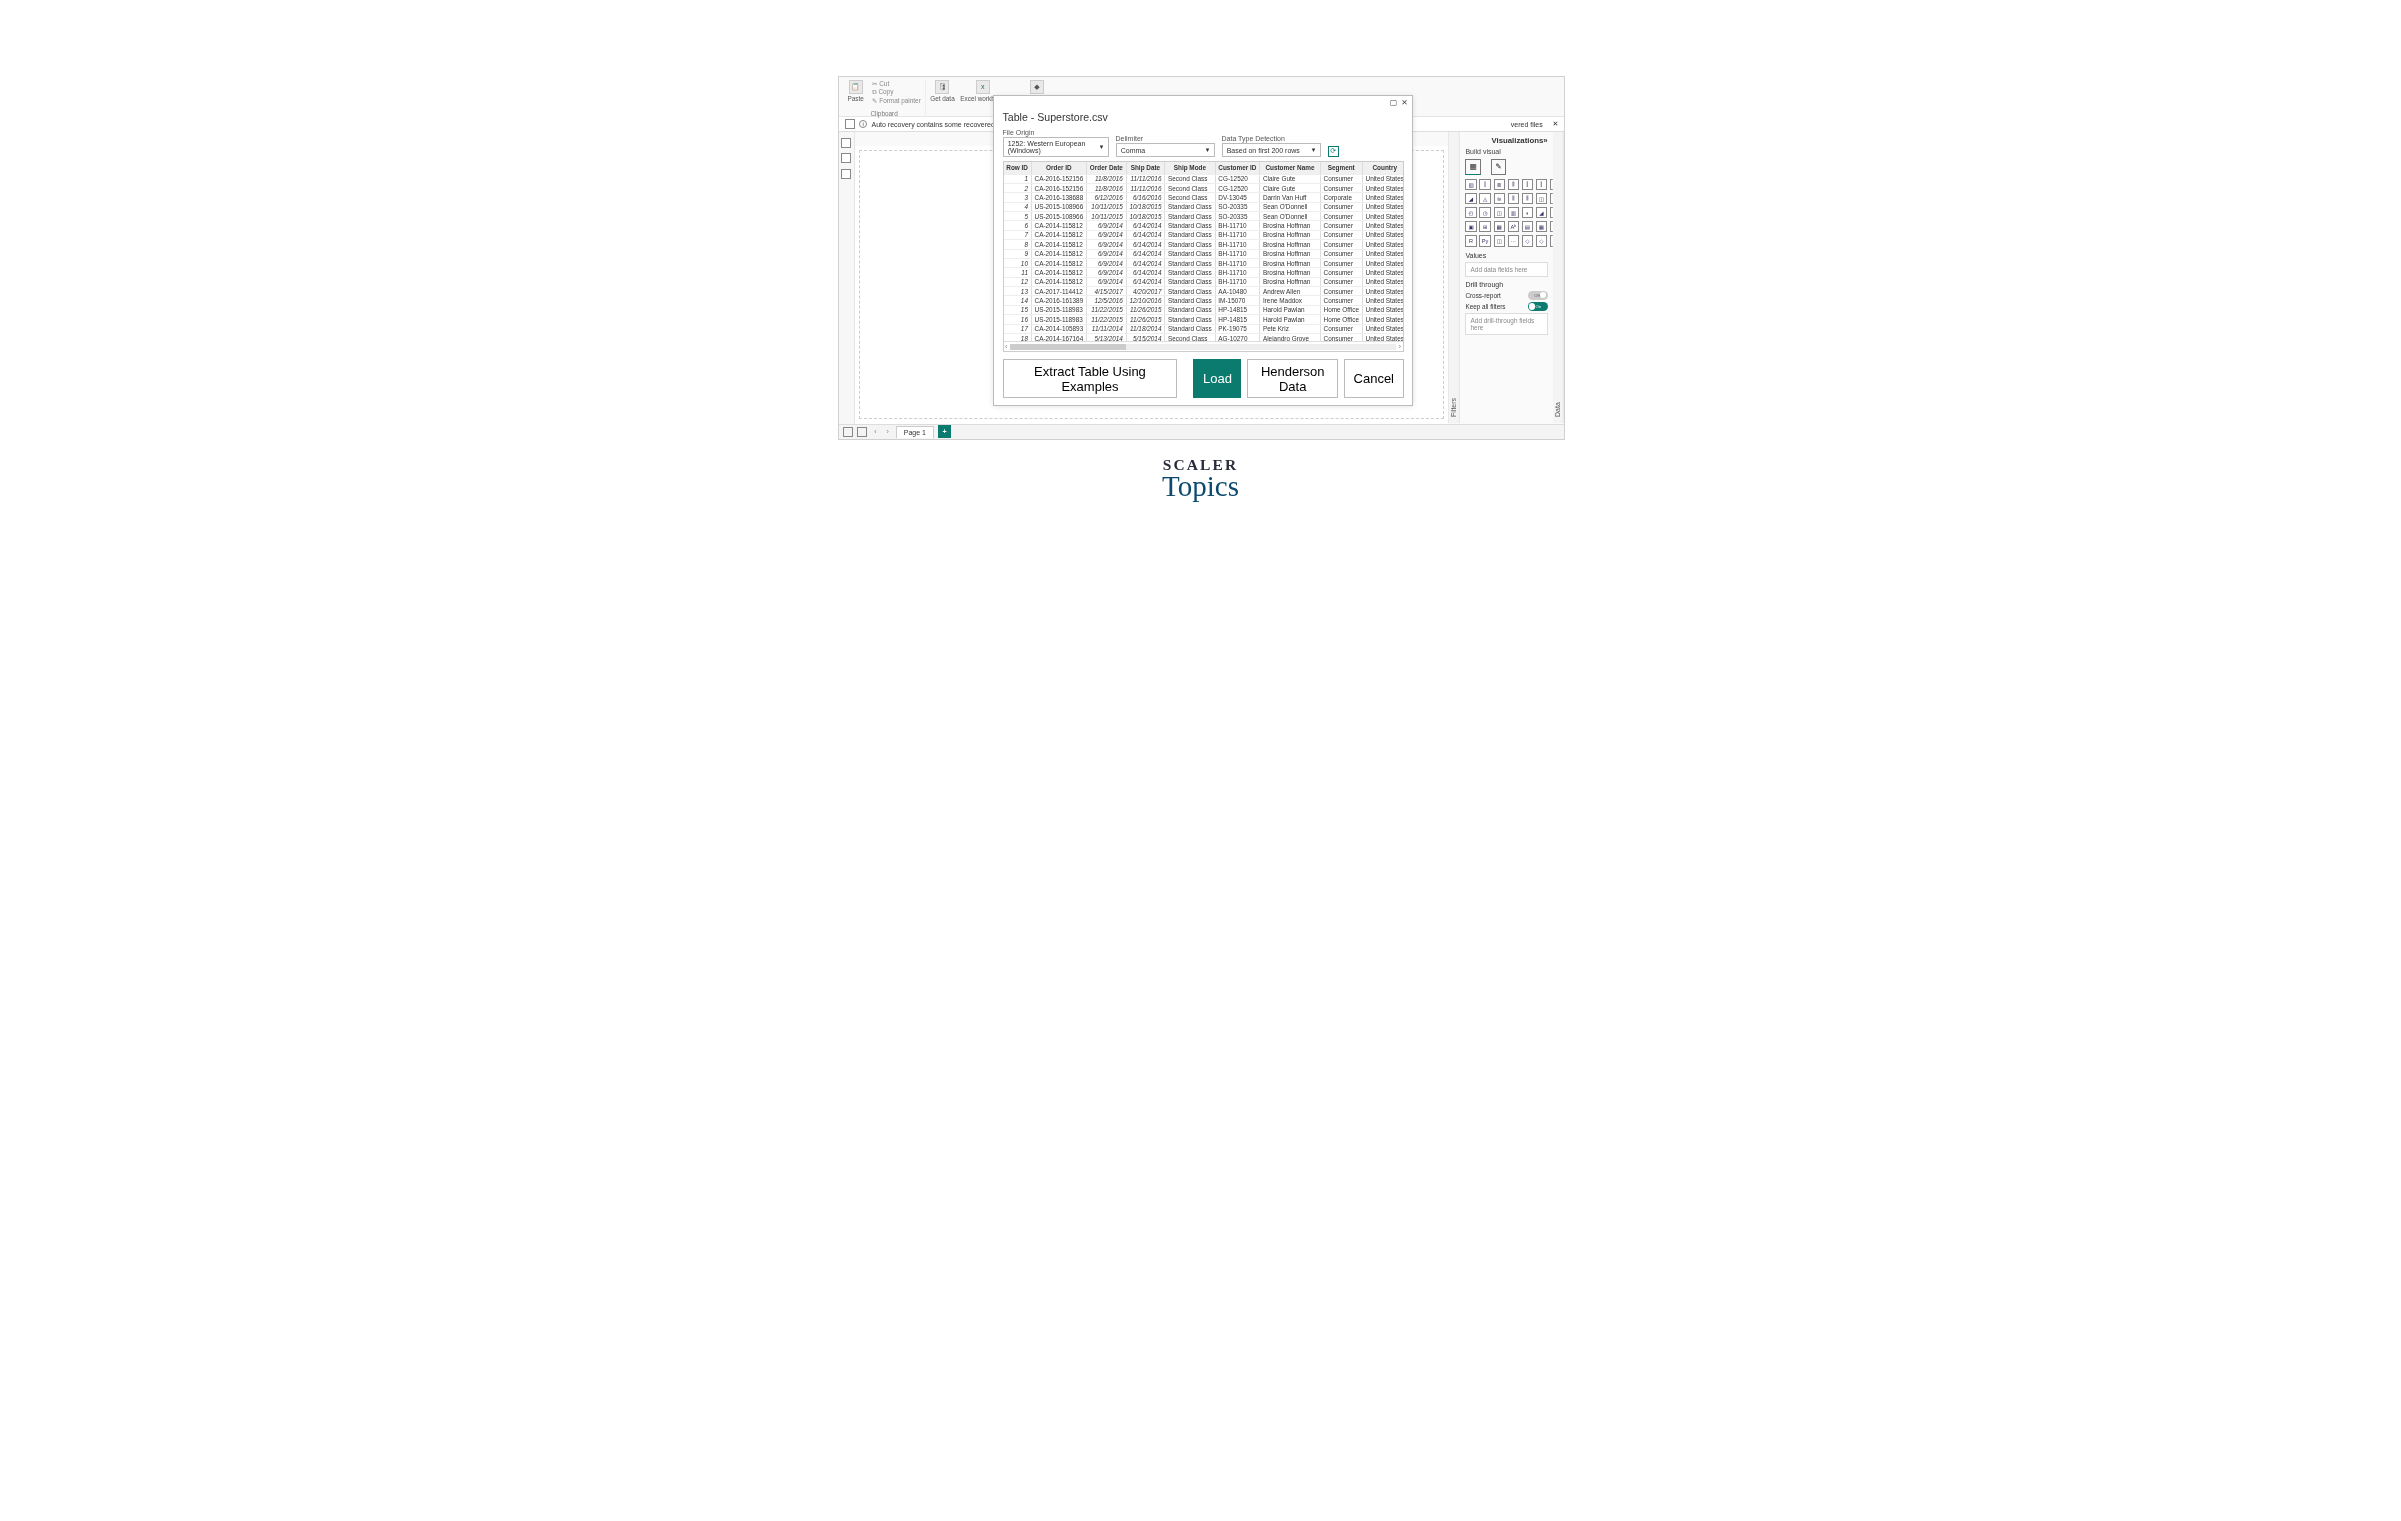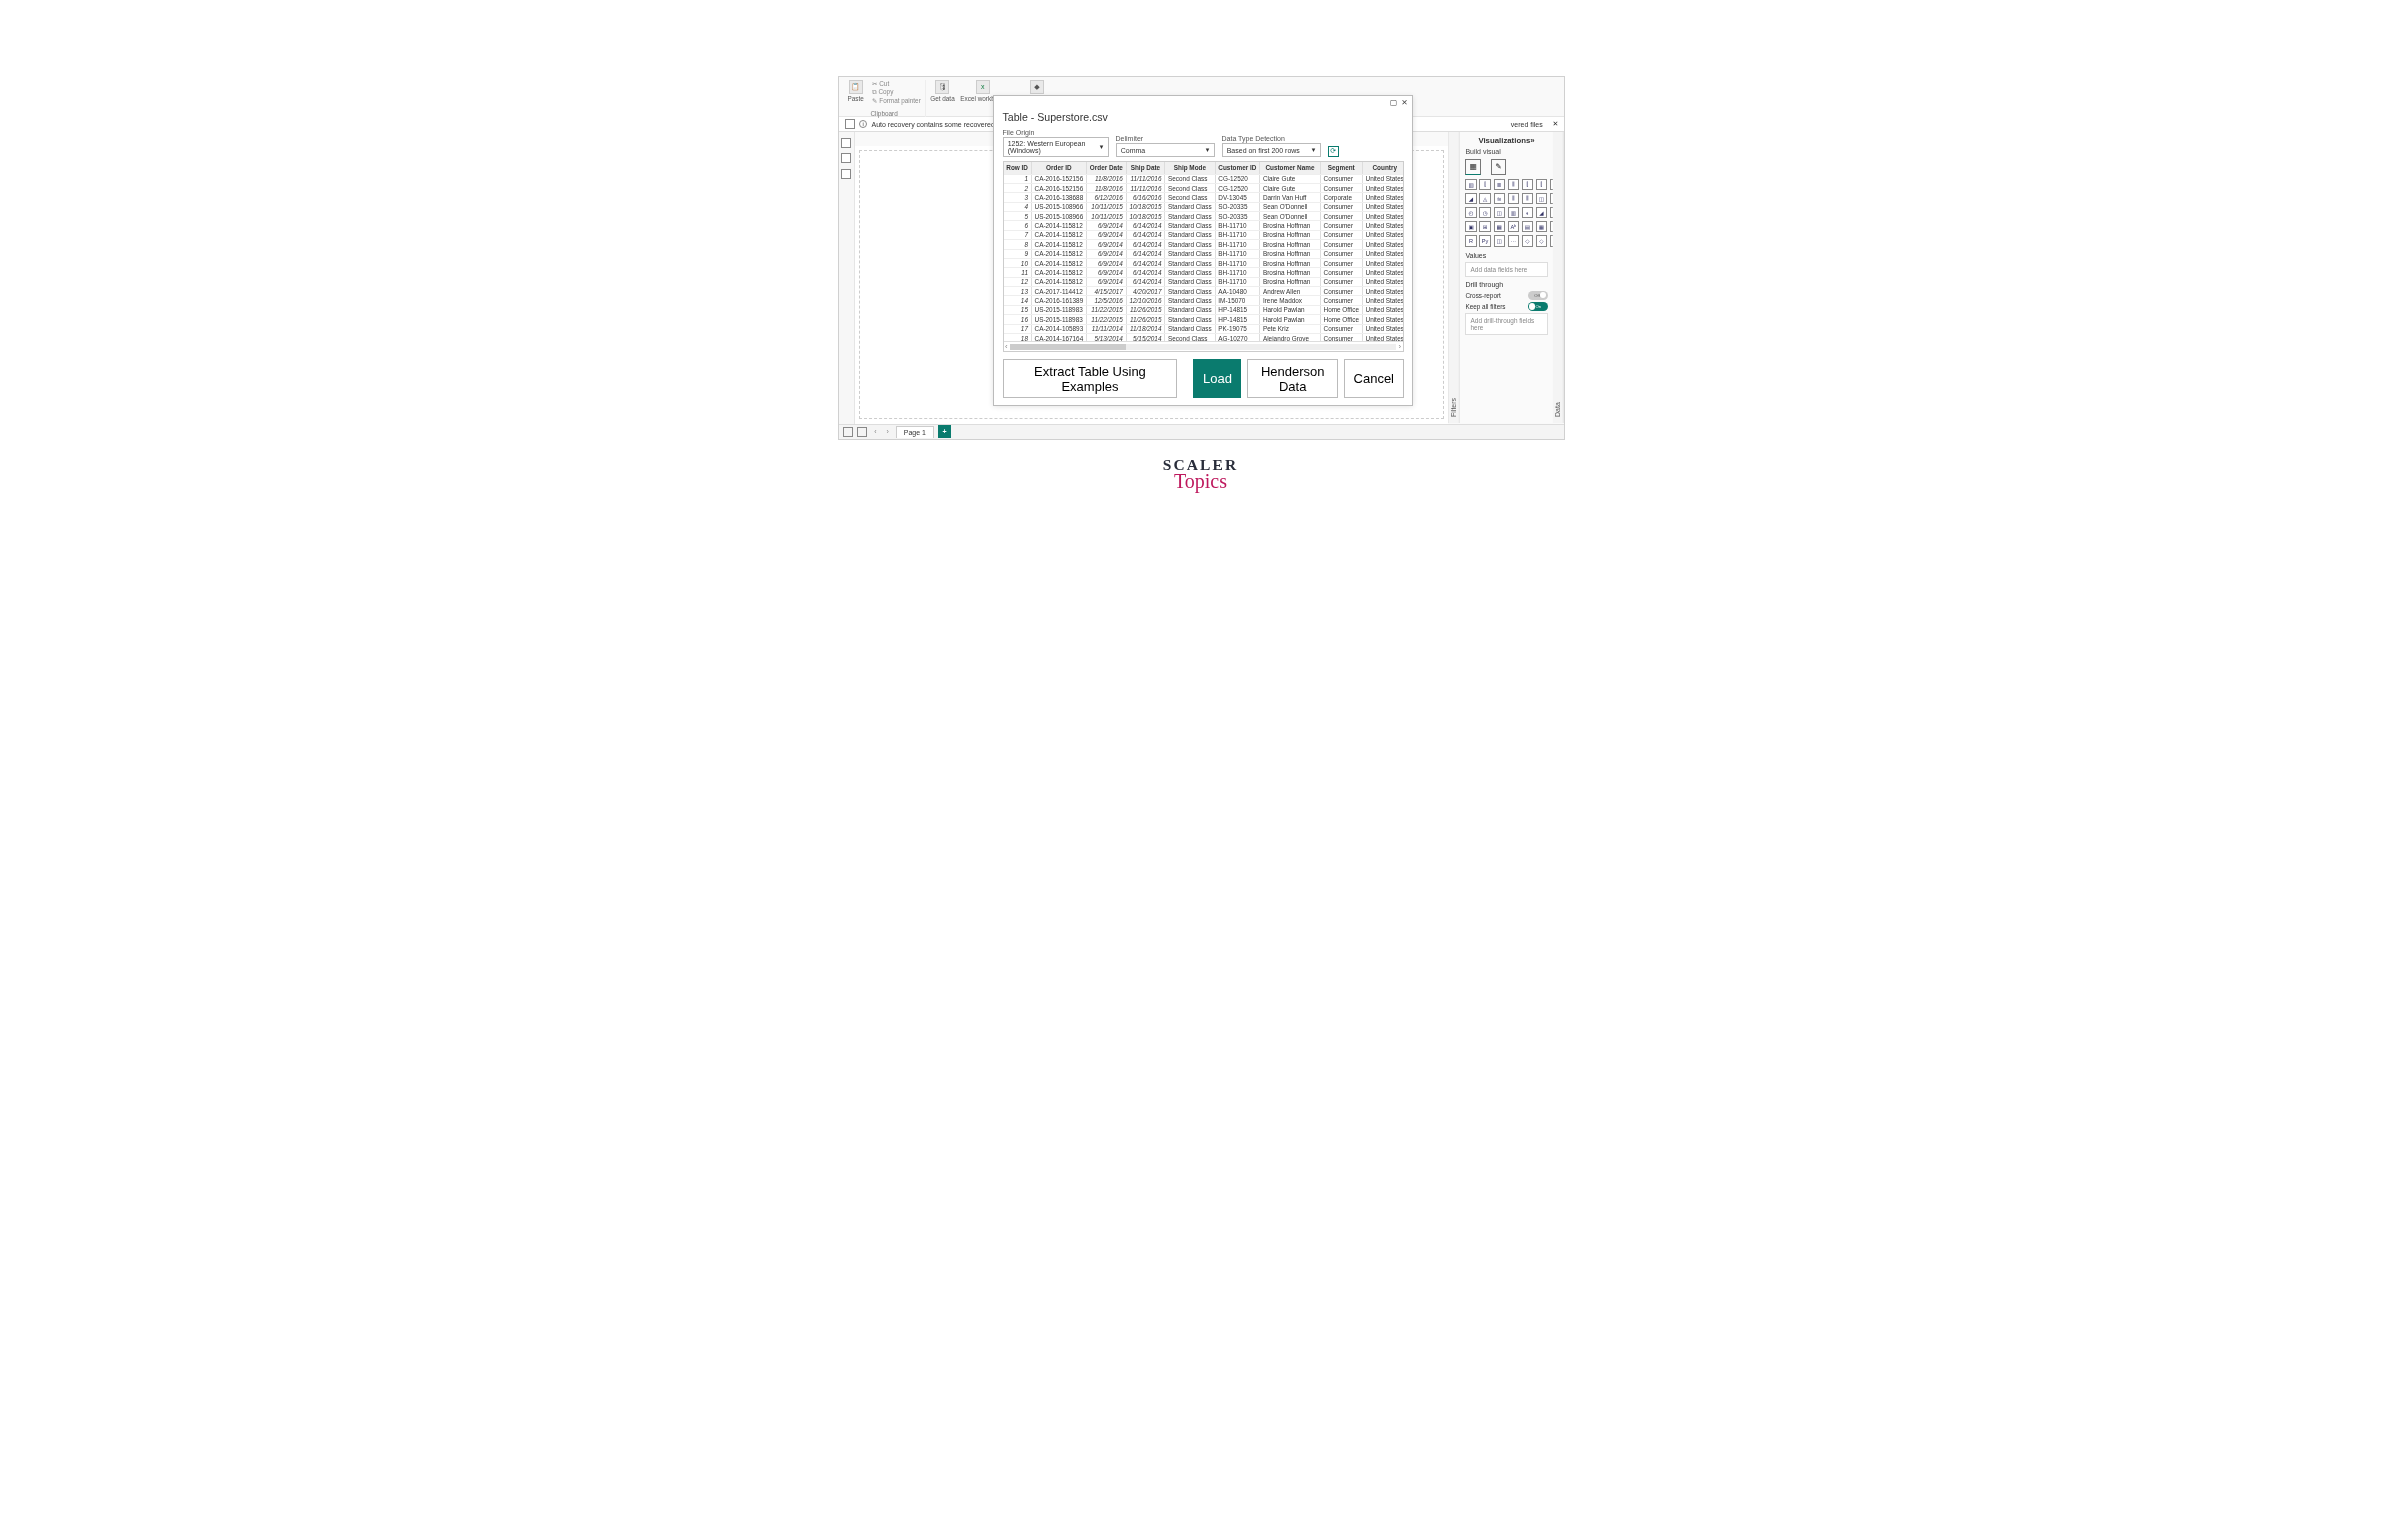--- a/index.html
+++ b/index.html
@@ -57,21 +57,21 @@
   .hscroll-thumb { position:absolute; left:0; width:30%; height:5.6px; background:#ccc;}
 
   .dialog-footer { display:flex; justify-content:space-between; align-items:center; padding: 7px 8.5px; }
   .btn { border:0.7px solid #bbb; background:#fff; padding: 3.5px 8.5px; font-size:13px; cursor:pointer; }
   .btn.primary { background:#0a7b6e; color:#fff; border-color:#0a7b6e; }
   .footer-right { display:flex; gap:5.6px;padding-left:16px;}
 
   .right-panel { position:absolute; top:55px; right:0; width:116px; height:calc(100% - 71px); background:#fafafa; border-left:0.7px solid #e5e5e5; display:flex;}
   .collapsed-tab { writing-mode: vertical-rl; transform: rotate(180deg); padding: 5.6px 1.4px; font-size:7px; color:#555; border-left:0.7px solid #e5e5e5; cursor:pointer; background:#f4f4f4;}
   .viz-panel { flex:1; padding: 4.2px 5.6px; font-size:7px; overflow:hidden;}
-  .viz-head { display:flex; justify-content:center; align-items:center; font-size:7.8px; font-weight:600; margin-bottom:2.8px;}
+  .viz-head { display:flex; justify-content:flex-end; align-items:center; font-size:7.8px; font-weight:600; margin-bottom:2.8px;}
   .viz-sub { font-size:7px; color:#444; margin-bottom:4.2px;}
   .mode-row { display:flex; gap:10px; margin-bottom:4.2px;}
   .mode-icon { width:15.5px;height:15.5px; border:0.7px solid #777; display:flex;align-items:center;justify-content:center; font-size:7.8px; cursor:pointer;}
   .mode-icon.active { border-bottom:1.4px solid #0a7b6e;}
   .viz-grid { display:grid; grid-template-columns: repeat(7, 11.3px); gap:2.8px; margin-bottom:5.6px;}
   .viz-icon { width:11.3px;height:11.3px;border:0.7px solid #888; background:#fff; cursor:pointer; font-size:5.6px; display:flex; align-items:center; justify-content:center; color:#336;}
   .section-label { font-size:7px; color:#333; margin: 2.8px 0;}
   .field-well { border:0.7px solid #ddd; background:#fff; padding:2.8px 4.2px; font-size:6.4px; color:#888; margin-bottom:4.2px;}
   .toggle-row { display:flex; justify-content:space-between; align-items:center; font-size:6.4px; margin:2.1px 0;}
   .toggle { width:20px;height:9.2px;border-radius:5px;background:#ccc;position:relative;cursor:pointer; display:flex; align-items:center; justify-content:flex-end; padding:0 1.4px; font-size:4.2px; color:#fff;}
@@ -79,21 +79,21 @@
   .toggle .knob{width:6.4px;height:6.4px;border-radius:50%;background:#fff;}
 
   .statusbar { position:absolute; bottom:0; left:0; right:0; height:15.5px; background:#f4f4f4; border-top:0.7px solid #ddd; display:flex; align-items:center; padding: 0 4.2px; font-size:7px; gap:4.2px;}
   .device-icon { width:10px;height:10px;border:0.7px solid #888;cursor:pointer;}
   .nav-arrow { cursor:pointer; color:#888; padding:0 2.8px;}
   .page-tab { padding: 2.1px 7px; background:#fff; border:0.7px solid #ccc; border-bottom:none; cursor:pointer;}
   .add-page { width:12.7px;height:12.7px;background:#0a7b6e;color:#fff;display:flex;align-items:center;justify-content:center;font-weight:bold;cursor:pointer;}
 
   .logo-block { position:absolute; top: 456px; left: 50%; transform:translateX(-50%); text-align:center;}
   .logo-top { font-family: Georgia, serif; font-weight:700; letter-spacing:2.1px; font-size:15.5px; color:#2a2e3b;}
-  .logo-bot { font-family: "Brush Script MT", cursive; font-size:20px; color:#be185d; margin-top:-4.2px;}
+  .logo-bot { font-family: "Brush Script MT", cursive; font-size:29px; color:#0c4a6e; margin-top:-4.2px;}
 </style>
 </head>
 <body>
 
 <div class="page">
   <div class="app-frame">
 
 
     <div class="ribbon">
       <div class="ribbon-group">

